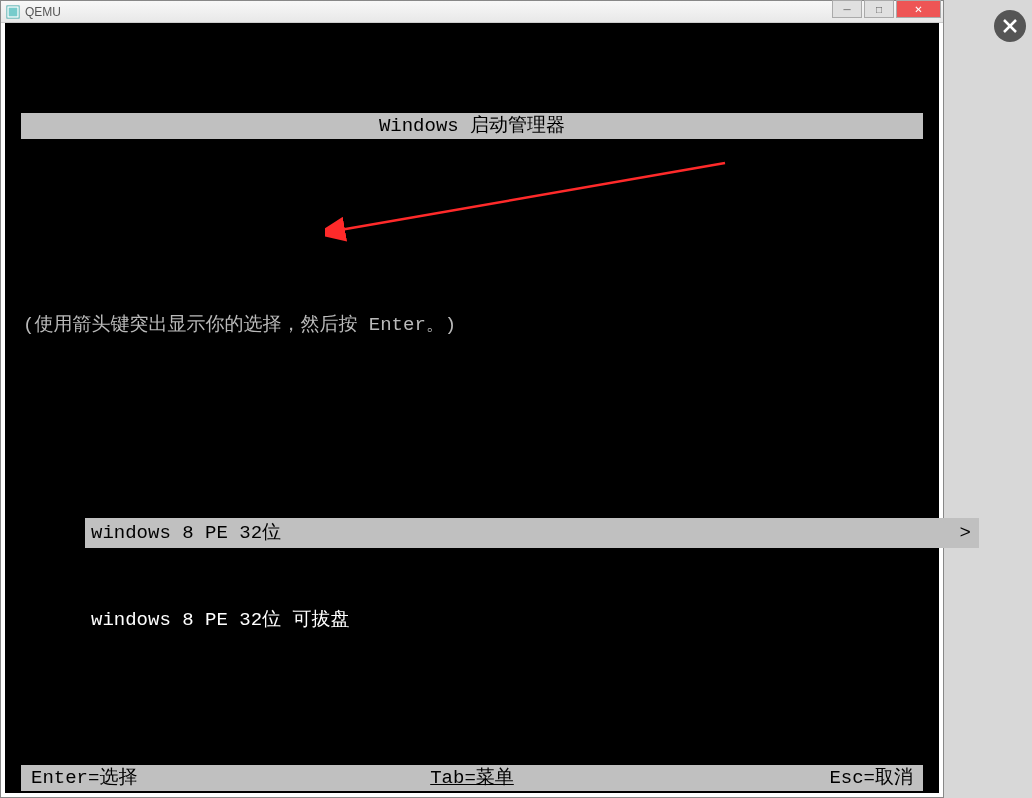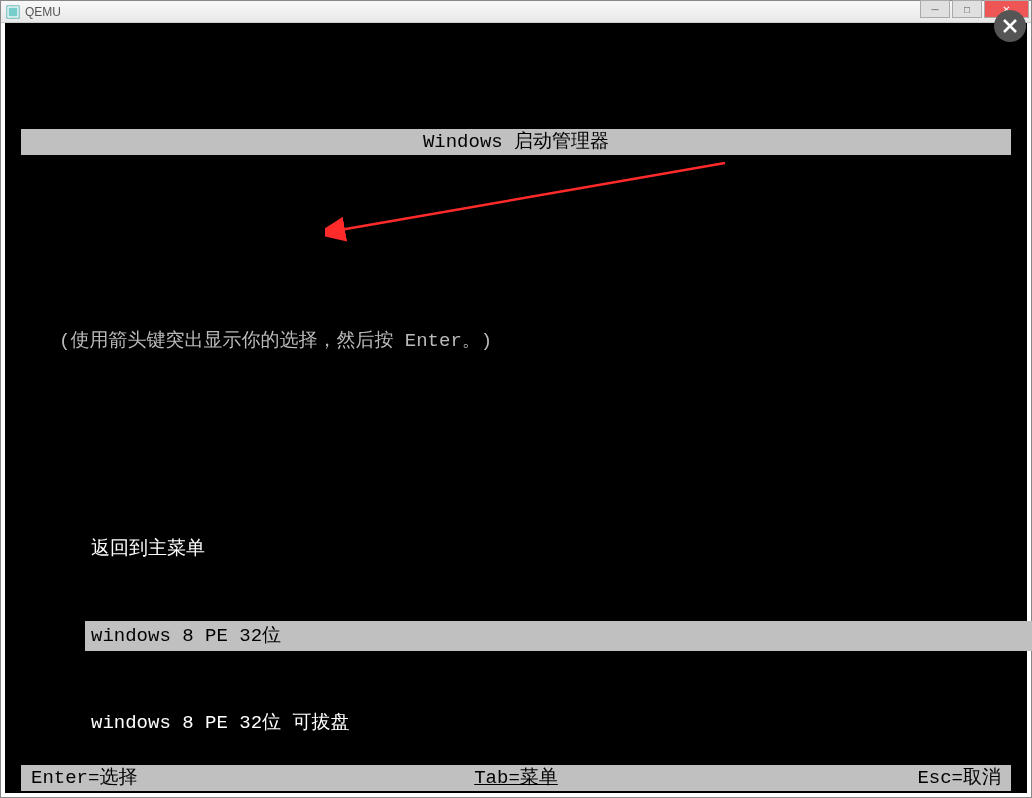--- a/index.html
+++ b/index.html
@@ -14,21 +14,21 @@
       background: #d8d8d8;
       font-family: "Consolas", "Courier New", monospace;
       position: relative;
       overflow: hidden;
     }
 
     .window {
       position: absolute;
       top: 0;
       left: 0;
-      width: 1032px;
+      width: 944px;
       height: 798px;
       background: #ffffff;
       border: 1px solid #888;
     }
 
     .titlebar {
       height: 22px;
       background: linear-gradient(to bottom, #f8f8f8, #e8e8e8);
       border-bottom: 1px solid #ccc;
       display: flex;
@@ -88,21 +88,21 @@
       position: absolute;
       top: 22px;
       left: 4px;
       right: 4px;
       bottom: 4px;
       background: #000000;
       color: #c0c0c0;
       font-family: "SimSun", "Consolas", "Courier New", monospace;
       font-size: 19px;
       line-height: 1.5;
-      padding: 18px 0 0 0;
+      padding: 2px 0 0 0;
       white-space: pre;
     }
 
     .header-bar {
       background: #c0c0c0;
       color: #000000;
       text-align: center;
       margin: 2px 16px 30px 16px;
       padding: 0;
       line-height: 26px;
@@ -114,21 +114,20 @@
     }
 
     .prompt-line {
       color: #ffffff;
       margin-bottom: 2px;
     }
 
     .hint-line {
       color: #bababa;
       margin-bottom: 36px;
-      margin-left: 36px;
     }
 
     .options {
       margin-left: 62px;
       margin-bottom: 48px;
     }
 
     .option {
       display: block;
       color: #ffffff;
@@ -234,21 +233,20 @@
   </div>
 
   <div class="console">
 
     <div class="header-bar">Windows 启动管理器</div>
 
     <div class="body-area">
       <div class="hint-line">(使用箭头键突出显示你的选择，然后按 Enter。)</div>
 
       <div class="options">
-        <div class="option">返回到主菜单</div>
         <div class="option selected">windows 8 PE 32位</div>
         <div class="option">windows 8 PE 32位 可拔盘</div>
         
         
       </div>
 
       
 
       
       

